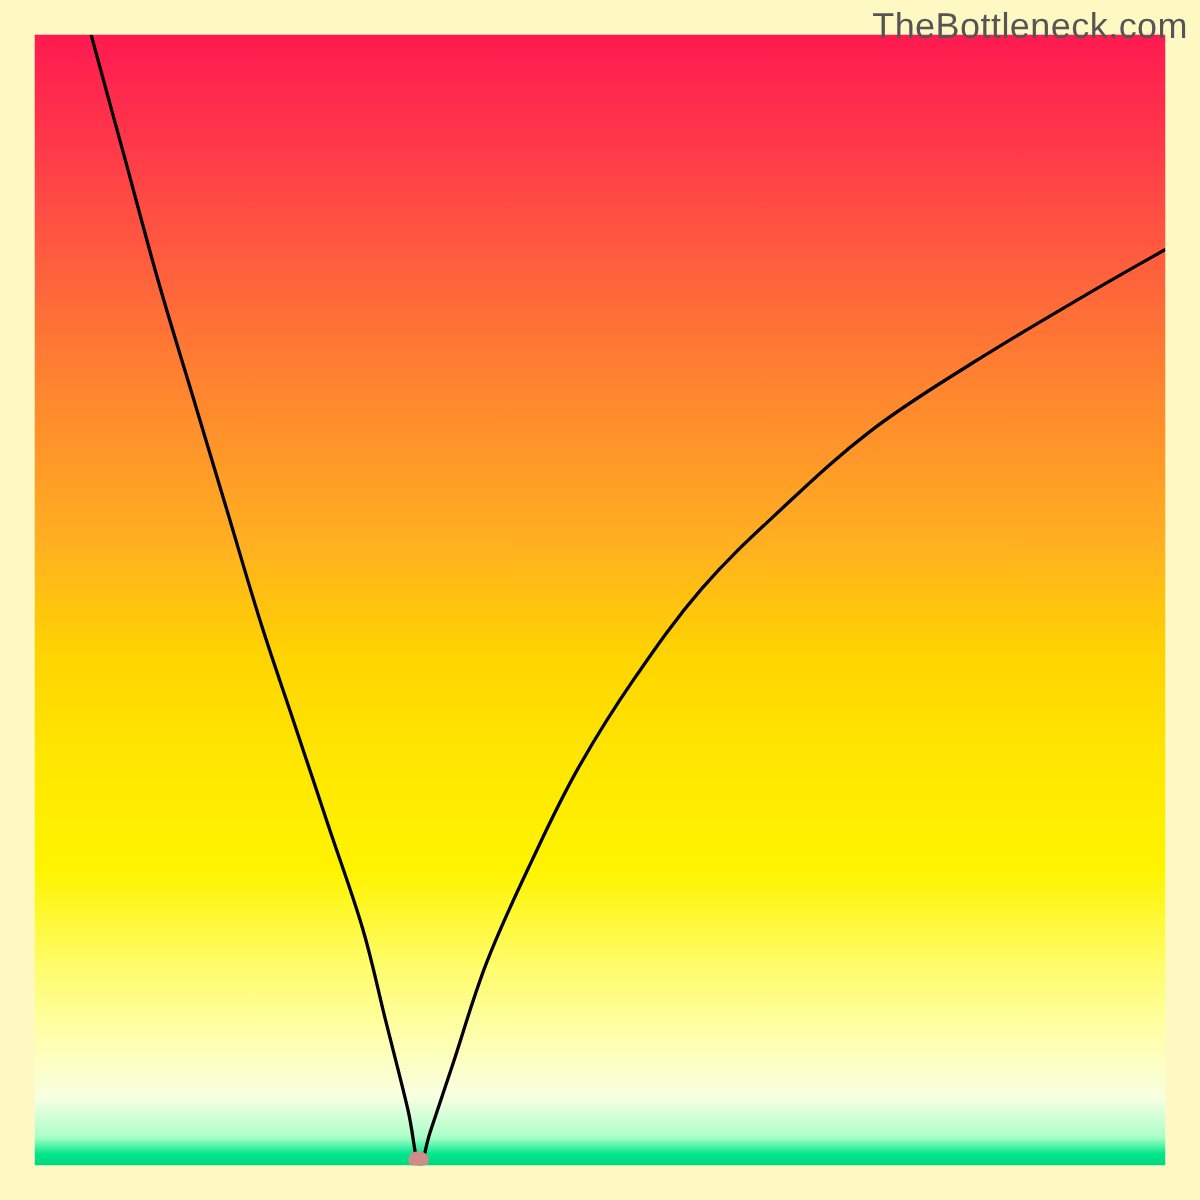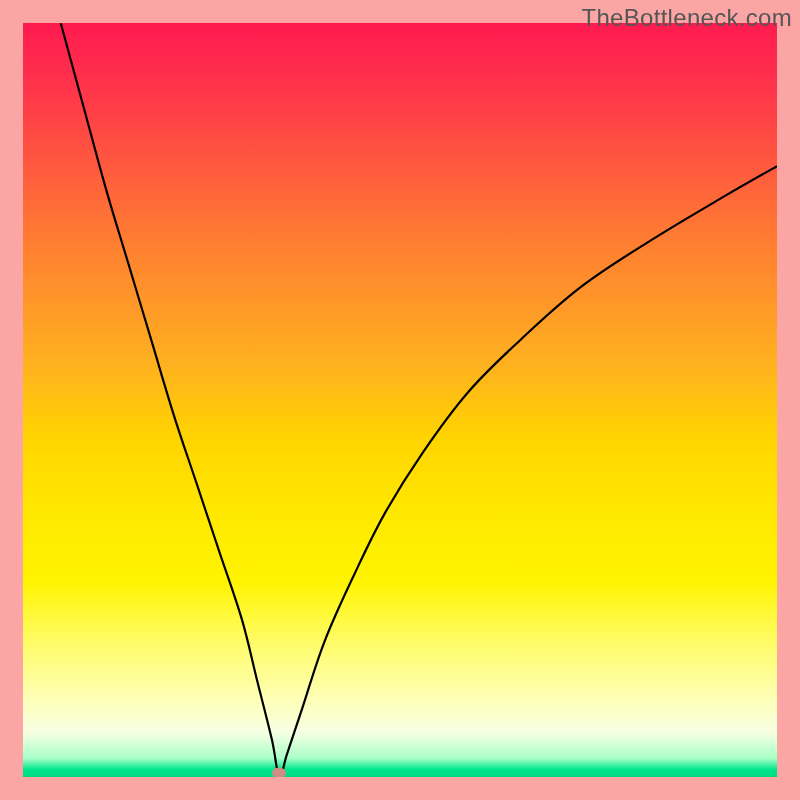--- a/index.html
+++ b/index.html
@@ -8,21 +8,21 @@
     width: 800px;
     height: 800px;
     background: #000;
     overflow: hidden;
     font-family: Arial, Helvetica, sans-serif;
   }
   .frame {
     position: relative;
     width: 800px;
     height: 800px;
-    background: #fca5a5;
+    background: #fef9c3;
   }
   .watermark {
     position: absolute;
     top: 4px;
     right: 8px;
     color: #555;
     font-size: 24px;
     font-weight: 500;
     letter-spacing: 0.3px;
     z-index: 20;

